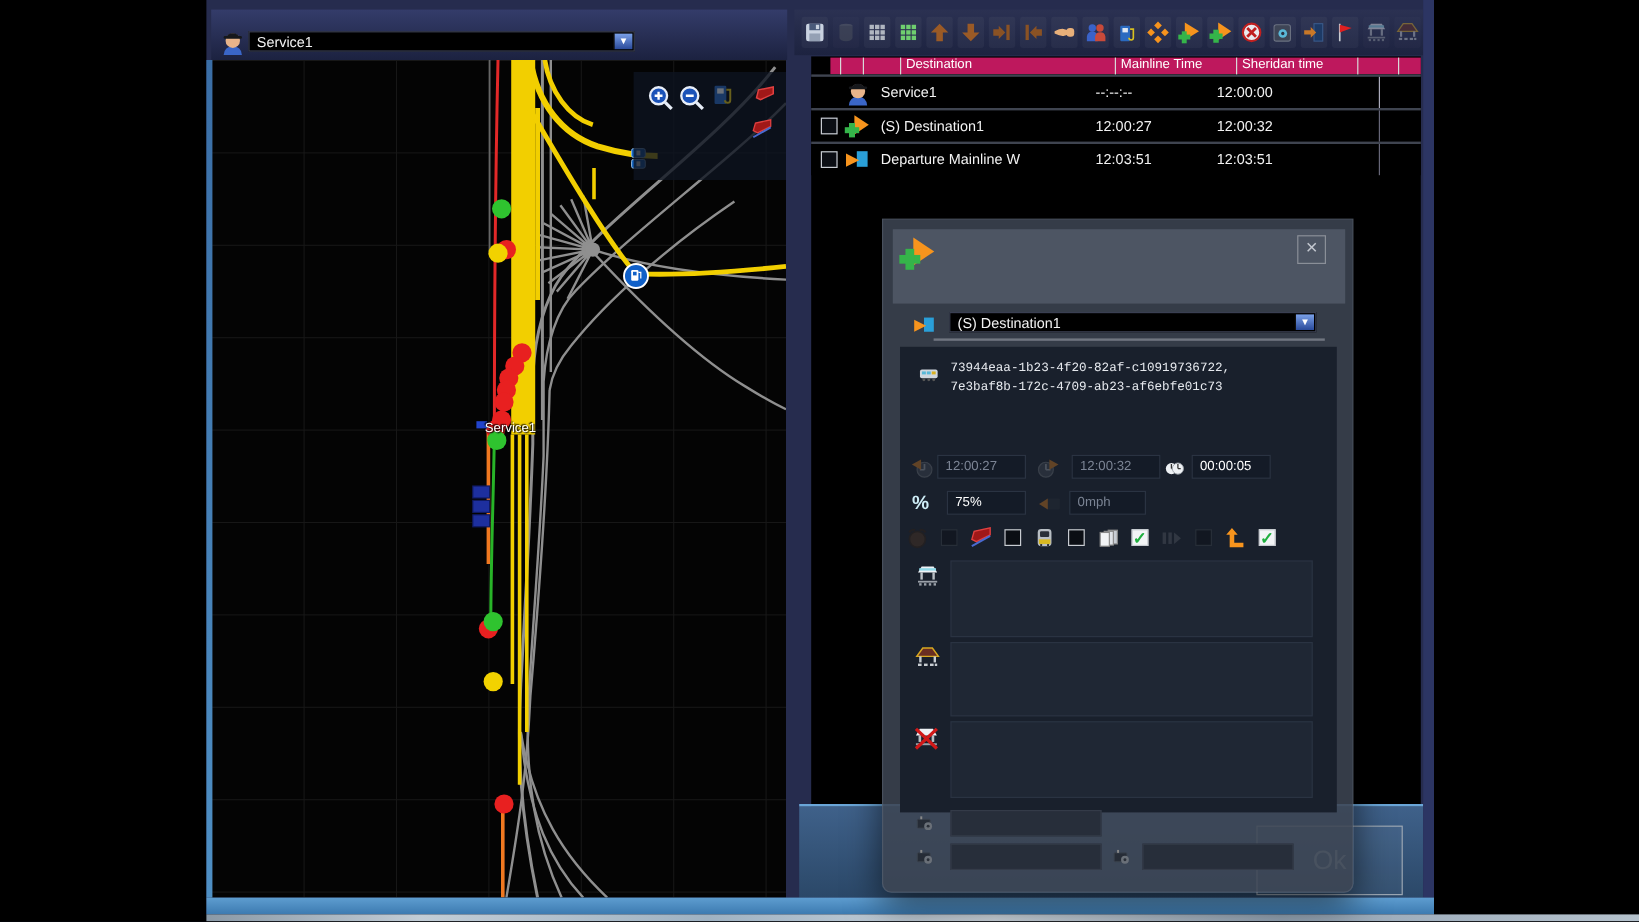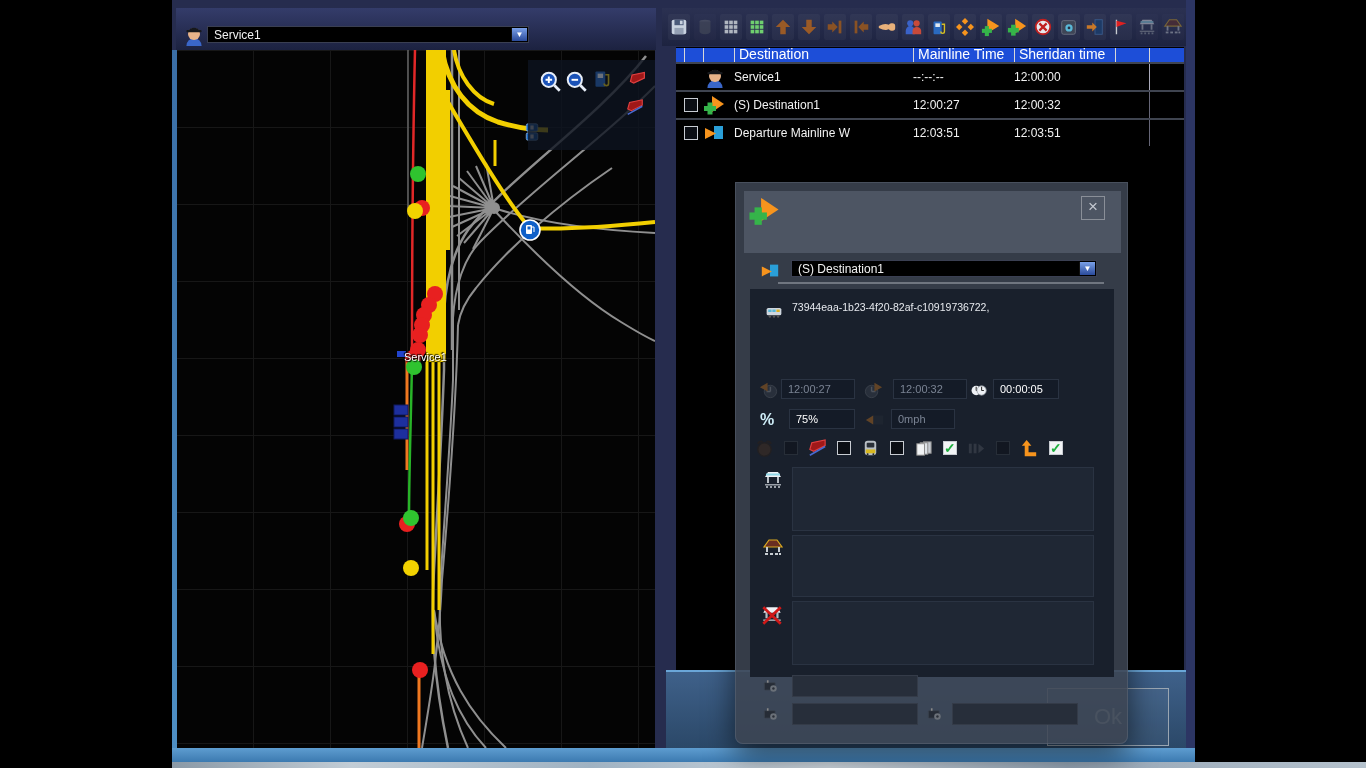--- a/index.html
+++ b/index.html
@@ -36,21 +36,21 @@
   .tb-btn{width:22px;height:26px;display:flex;align-items:center;justify-content:center;
     background:rgba(255,255,255,0.04);border-radius:2px;}
   .tb-btn svg,{display:block;}
   .ic{display:inline-block;}
   .ic svg{width:100%;height:100%;display:block;}
   .dim{opacity:0.45;}
   
   #right-black{left:676px;top:47px;width:508px;height:625px;background:#000;}
   #table{left:676px;top:48px;width:508px;}
   .thead{display:grid;grid-template-columns:8px 19px 31px 179px 101px 101px 34px 35px;height:14px;
-    background:#1d4ed8;font-size:14px;color:#fff;}
+    background:#be185d;font-size:11px;color:#fff;margin-left:16px;}
   .thead .hc{border-left:1px solid #d8d8d8;padding-left:4px;line-height:13px;
     white-space:nowrap;overflow:hidden;}
   .trow{display:grid;grid-template-columns:8px 19px 31px 179px 101px 101px 34px 35px;height:26px;
     background:#000;font-size:12px;color:#f2f2f2;align-items:center;border-top:2px solid #3f4450;}
   .trow:first-of-type{border-top:none;}
   .cb{width:14px;height:14px;border:1px solid #c8ccd2;background:#0b0e14;box-sizing:border-box;}
   .cb.dim{border-color:#3a4048;}
   .cb.checked{background:#f2f4f6;position:relative;}
   .cb.checked::after{content:"✓";position:absolute;left:0;top:-2px;color:#1faf3f;font-weight:bold;font-size:14px;}
   
@@ -68,21 +68,21 @@
     color:#c4c8d0;font-size:17px;line-height:20px;text-align:center;}
   #dlg-content{position:absolute;left:14px;top:106px;width:364px;height:388px;background:#19202c;}
   .field{position:absolute;height:20px;background:#141b27;border:1px solid #2a3342;box-sizing:border-box;
     font-size:11px;line-height:18px;padding-left:6px;color:#7b8494;}
   .field.active{color:#fff;}
   .tbox{position:absolute;background:#1f2734;border:1px solid #2a3342;box-sizing:border-box;}
   .mini-field{position:absolute;height:22px;width:126px;background:#272e3a;border:1px solid #343b48;box-sizing:border-box;}
   #inst-row{position:absolute;left:18px;top:252px;width:356px;height:26px;display:flex;align-items:center;gap:9px;}
   .inst-ic{width:21px;height:21px;}
   #guid-text{position:absolute;left:56px;top:112px;width:300px;height:76px;font-size:10.5px;
-    line-height:16px;color:#e6e9ee;padding-top:4px;}
+    line-height:16px;color:#e6e9ee;padding-top:4px;font-family:Liberation Mono, monospace;}
   .pct{font-size:16px;font-weight:bold;color:#cfeef8;}
 </style>
 </head>
 <body>
 
 <div class="screen">
 
   <div class="abs" id="window"></div>
   <div class="abs" id="right-black"></div>
 
@@ -524,20 +524,21 @@
           <rect x="4" y="8" width="4" height="3" fill="#58b8d8"></rect>
           <rect x="9" y="8" width="4" height="3" fill="#58b8d8"></rect>
           <rect x="14" y="8" width="4" height="3" fill="#d8b020"></rect>
           <circle cx="6" cy="16.5" r="1.5" fill="#555"></circle>
           <circle cx="11" cy="16.5" r="1.5" fill="#555"></circle>
           <circle cx="16" cy="16.5" r="1.5" fill="#555"></circle>
         </svg>
       </span>
     <div id="guid-text">
       <div>73944eaa-1b23-4f20-82af-c10919736722,</div>
+      <div>7e3baf8b-172c-4709-ab23-af6ebfe01c73</div>
     </div>
 
     <span class="ic abs dim" style="left:22px;top:197px;width:21px;height:21px;">
         <svg viewBox="0 0 22 22">
           <circle cx="13" cy="12" r="6.5" fill="#3c434e" stroke="#60666e"></circle>
           <path d="M13,12 L13,7 M13,12 L9,12" stroke="#8a9098" stroke-width="1.5"></path>
           <path d="M10,3 L2,7.5 L10,12 Z" fill="#b86f20"></path>
         </svg>
       </span>
     <div class="field" style="left:45px;top:196px;width:74px;">12:00:27</div>

